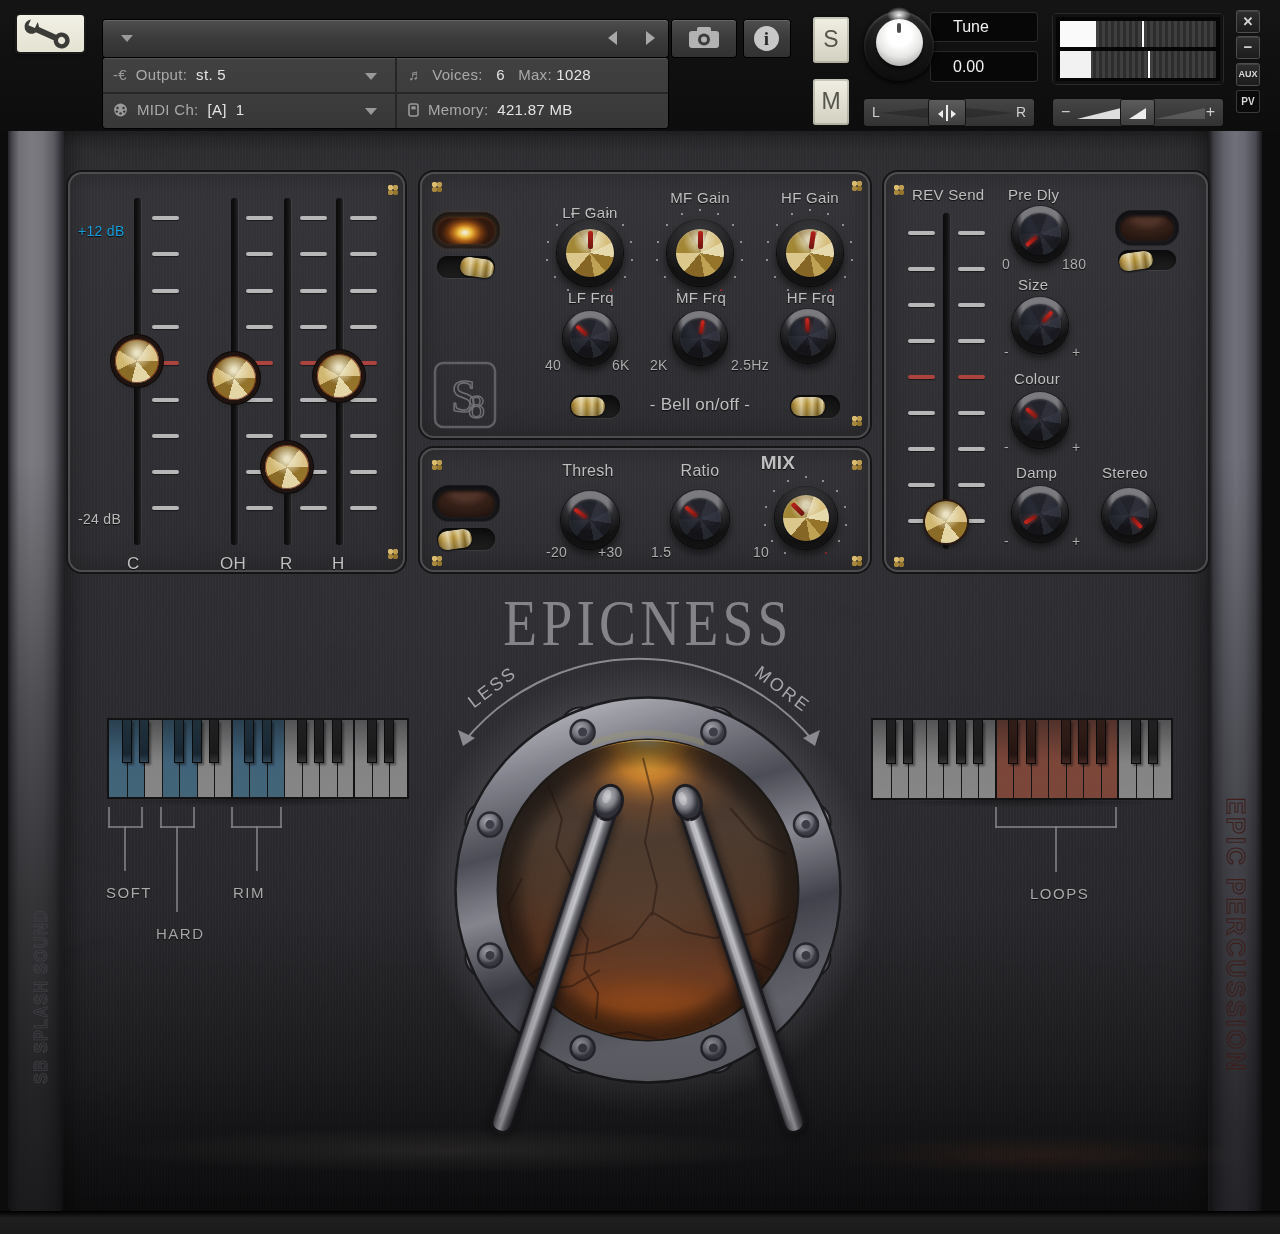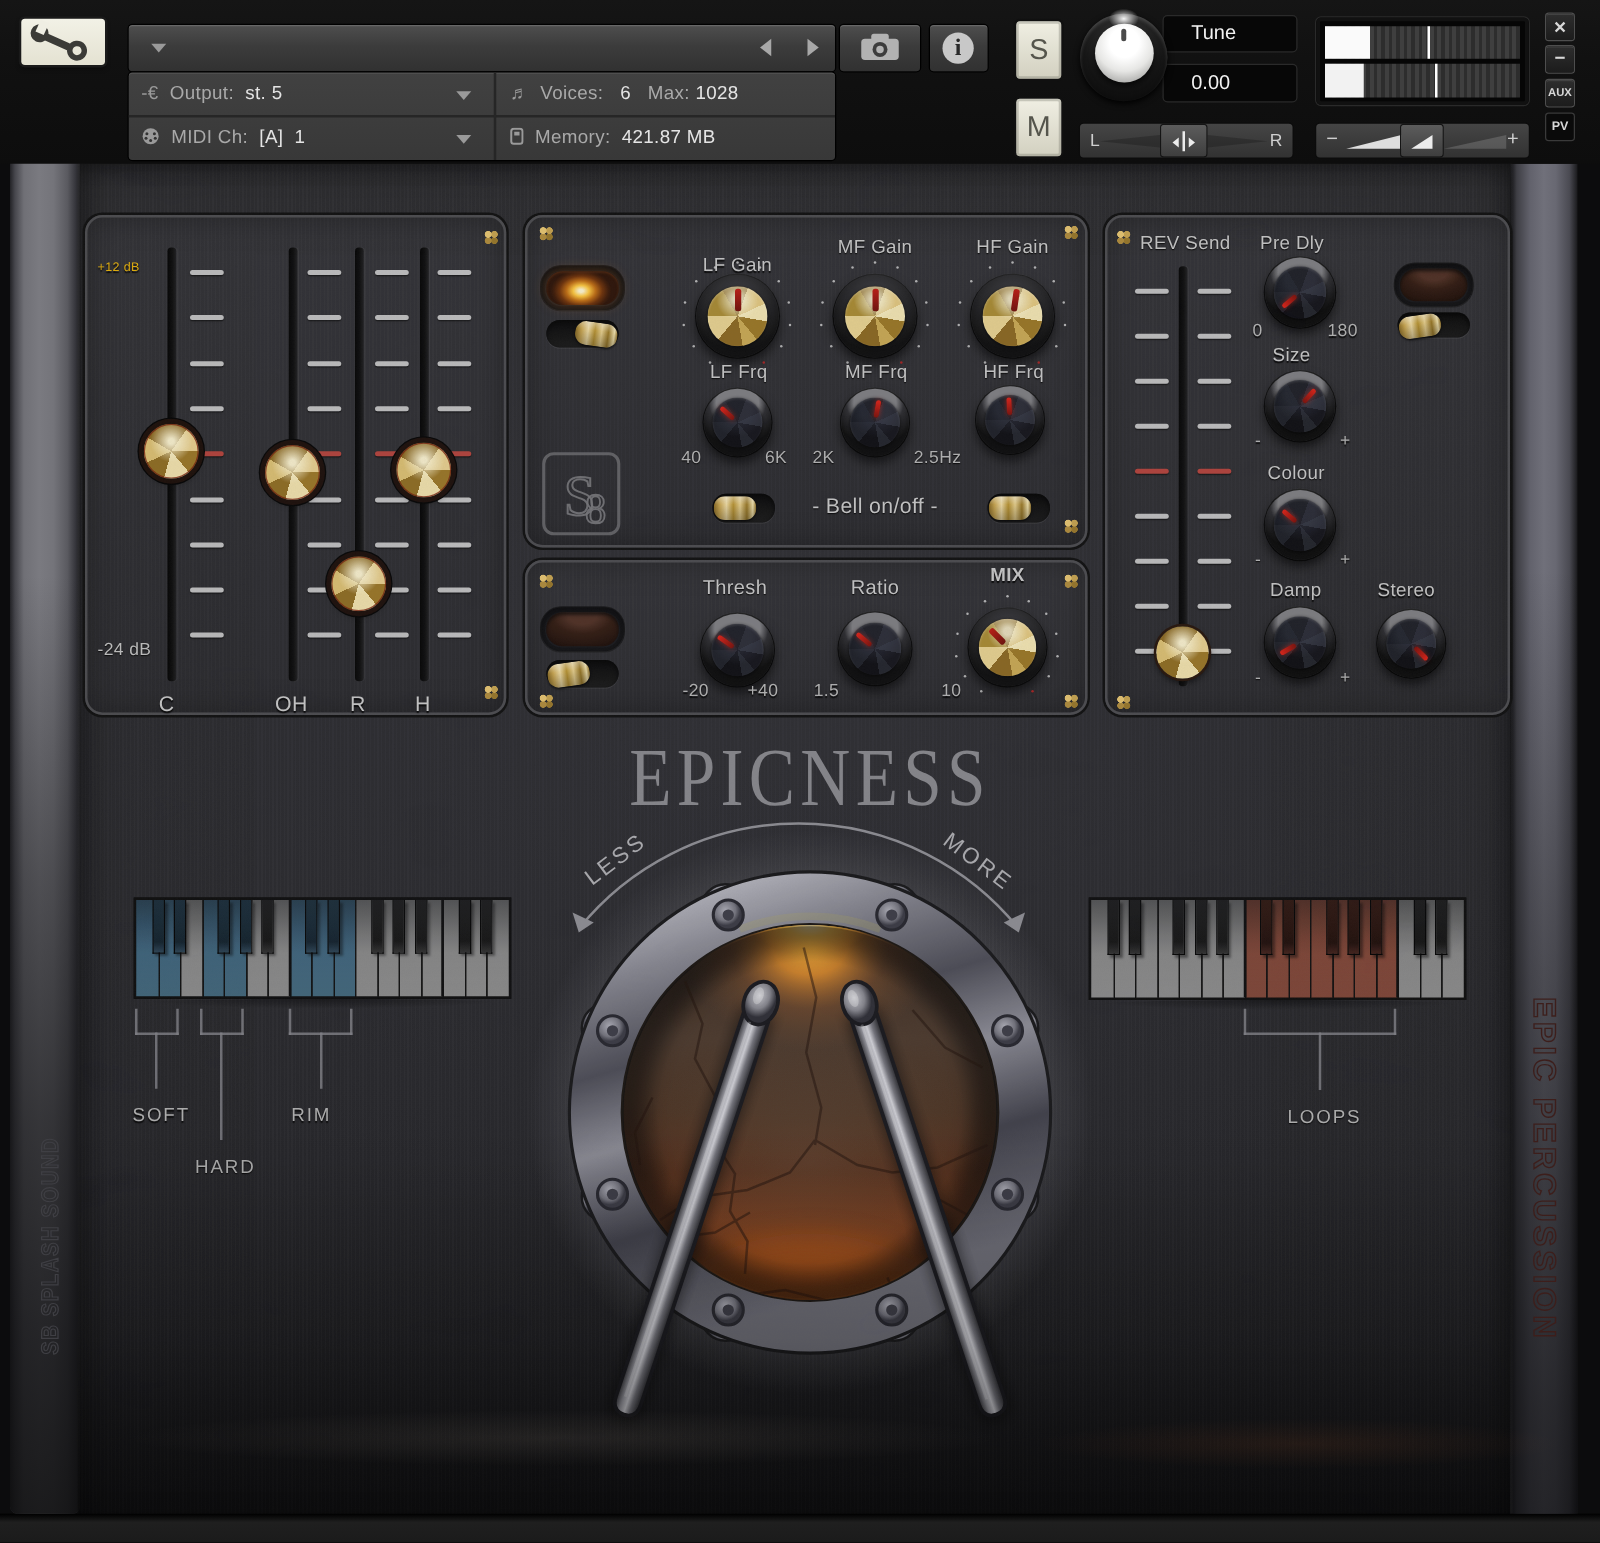--- a/index.html
+++ b/index.html
@@ -219,21 +219,21 @@
 <div style="position:absolute;left:283.5px;top:198px;width:7px;height:347px;background:linear-gradient(90deg,#000 0,#0a0a0a 55%,#1c1c1e 100%);border-radius:3px;box-shadow:1px 0 1px rgba(255,255,255,.06)"></div>
 <div style="position:absolute;left:335.5px;top:198px;width:7px;height:347px;background:linear-gradient(90deg,#000 0,#0a0a0a 55%,#1c1c1e 100%);border-radius:3px;box-shadow:1px 0 1px rgba(255,255,255,.06)"></div>
 <div style="position:absolute;left:115.0px;top:339.0px;width:44px;height:44px;border-radius:50%;box-shadow:0 0 0 4px #190b06,0 0 0 5px #000,0 3px 6px rgba(0,0,0,.8), inset 0 0 0 1px rgba(120,30,10,.8);
 background:radial-gradient(circle at 50% 32%,rgba(255,248,215,.95) 0 6%,rgba(255,255,255,0) 45%),conic-gradient(from -20deg,#8a671e 0 55deg,#e8cf8d 55deg 110deg,#9a7524 110deg 160deg,#f2e2ac 160deg 215deg,#8f6c20 215deg 265deg,#ddc071 265deg 320deg,#8a671e 320deg 360deg)"></div>
 <div style="position:absolute;left:212.0px;top:356.0px;width:44px;height:44px;border-radius:50%;box-shadow:0 0 0 4px #190b06,0 0 0 5px #000,0 3px 6px rgba(0,0,0,.8), inset 0 0 0 1px rgba(120,30,10,.8);
 background:radial-gradient(circle at 50% 32%,rgba(255,248,215,.95) 0 6%,rgba(255,255,255,0) 45%),conic-gradient(from -20deg,#8a671e 0 55deg,#e8cf8d 55deg 110deg,#9a7524 110deg 160deg,#f2e2ac 160deg 215deg,#8f6c20 215deg 265deg,#ddc071 265deg 320deg,#8a671e 320deg 360deg)"></div>
 <div style="position:absolute;left:265.0px;top:445.0px;width:44px;height:44px;border-radius:50%;box-shadow:0 0 0 4px #190b06,0 0 0 5px #000,0 3px 6px rgba(0,0,0,.8), inset 0 0 0 1px rgba(120,30,10,.8);
 background:radial-gradient(circle at 50% 32%,rgba(255,248,215,.95) 0 6%,rgba(255,255,255,0) 45%),conic-gradient(from -20deg,#8a671e 0 55deg,#e8cf8d 55deg 110deg,#9a7524 110deg 160deg,#f2e2ac 160deg 215deg,#8f6c20 215deg 265deg,#ddc071 265deg 320deg,#8a671e 320deg 360deg)"></div>
 <div style="position:absolute;left:317.0px;top:354.0px;width:44px;height:44px;border-radius:50%;box-shadow:0 0 0 4px #190b06,0 0 0 5px #000,0 3px 6px rgba(0,0,0,.8), inset 0 0 0 1px rgba(120,30,10,.8);
 background:radial-gradient(circle at 50% 32%,rgba(255,248,215,.95) 0 6%,rgba(255,255,255,0) 45%),conic-gradient(from -20deg,#8a671e 0 55deg,#e8cf8d 55deg 110deg,#9a7524 110deg 160deg,#f2e2ac 160deg 215deg,#8f6c20 215deg 265deg,#ddc071 265deg 320deg,#8a671e 320deg 360deg)"></div>
-<div class="plabel" style="left:78px;top:209px;font-size:10px;color:#eab308">+12 dB</div>
+<div class="plabel" style="left:78px;top:223px;font-size:14px;color:#0ea5e9">+12 dB</div>
 <div class="plabel" style="left:78px;top:511px;font-size:14px;color:#c2c2c2">-24 dB</div>
 <div class="plabel" style="left:127px;top:554px;font-size:17px">C</div>
 <div class="plabel" style="left:220px;top:554px;font-size:17px">OH</div>
 <div class="plabel" style="left:280px;top:554px;font-size:17px">R</div>
 <div class="plabel" style="left:332px;top:554px;font-size:17px">H</div>
 <div class="screw" style="left:387px;top:184px"></div>
 <div class="screw" style="left:387px;top:548px"></div>
 </div>
 <div id="eqwrap">
 <div class="panel" style="left:420px;top:172px;width:450px;height:266px"></div>
@@ -347,21 +347,21 @@
 <div id="compwrap">
 <div class="panel" style="left:420px;top:448px;width:450px;height:124px"></div>
 <div class="lampslot" style="left:433px;top:486px;width:66px;height:35px">
         <div class="lamp unlit"></div>
       </div>
 <div class="tpill" style="left:437px;top:528px;width:58px;height:22px">
         <div class="tgold" style="left:1px;transform:rotate(-8deg)"></div>
       </div>
 <div class="plabel" style="left:557px;top:462px;width:62px;font-size:16px">Thresh</div>
 <div class="plabel" style="left:670px;top:462px;width:60px;font-size:16px">Ratio</div>
-<div class="plabel" style="left:776px;top:452px;width:60px;font-size:15px;font-weight:bold">MIX</div>
+<div class="plabel" style="left:748px;top:452px;width:60px;font-size:19px;font-weight:bold">MIX</div>
 <div style="position:absolute;left:784px;top:552px;width:2.4px;height:2.4px;background:#cfcfcf;border-radius:1px;opacity:.85"></div>
 <div style="position:absolute;left:771px;top:540px;width:2.4px;height:2.4px;background:#cfcfcf;border-radius:1px;opacity:.85"></div>
 <div style="position:absolute;left:764px;top:524px;width:2.4px;height:2.4px;background:#cfcfcf;border-radius:1px;opacity:.85"></div>
 <div style="position:absolute;left:765px;top:506px;width:2.4px;height:2.4px;background:#cfcfcf;border-radius:1px;opacity:.85"></div>
 <div style="position:absolute;left:773px;top:490px;width:2.4px;height:2.4px;background:#cfcfcf;border-radius:1px;opacity:.85"></div>
 <div style="position:absolute;left:787px;top:480px;width:2.4px;height:2.4px;background:#cfcfcf;border-radius:1px;opacity:.85"></div>
 <div style="position:absolute;left:805px;top:476px;width:2.4px;height:2.4px;background:#cfcfcf;border-radius:1px;opacity:.85"></div>
 <div style="position:absolute;left:822px;top:480px;width:2.4px;height:2.4px;background:#cfcfcf;border-radius:1px;opacity:.85"></div>
 <div style="position:absolute;left:836px;top:490px;width:2.4px;height:2.4px;background:#cfcfcf;border-radius:1px;opacity:.85"></div>
 <div style="position:absolute;left:844px;top:506px;width:2.4px;height:2.4px;background:#cfcfcf;border-radius:1px;opacity:.85"></div>
@@ -380,21 +380,21 @@
           <i class="pdark"></i>
         </div>
       </div>
 <div class="knob kg" style="left:775.0px;top:487.0px;width:62px;height:62px">
 <div class="kgcap"></div>
         <div class="pw" style="transform:rotate(-45deg)">
           <i class="pgold"></i>
         </div>
       </div>
 <div class="plabel small" style="left:546px;top:544px">-20</div>
-<div class="plabel small" style="left:598px;top:544px">+40</div>
+<div class="plabel small" style="left:598px;top:544px">+30</div>
 <div class="plabel small" style="left:651px;top:544px">1.5</div>
 <div class="plabel small" style="left:753px;top:544px">10</div>
 <div class="screw" style="left:431px;top:459px"></div>
 <div class="screw" style="left:851px;top:459px"></div>
 <div class="screw" style="left:431px;top:555px"></div>
 <div class="screw" style="left:851px;top:555px"></div>
 </div>
 <div id="revwrap">
 <div class="panel" style="left:884px;top:172px;width:324px;height:400px"></div>
 <div class="plabel" style="left:912px;top:186px;font-size:15px">REV Send</div>

